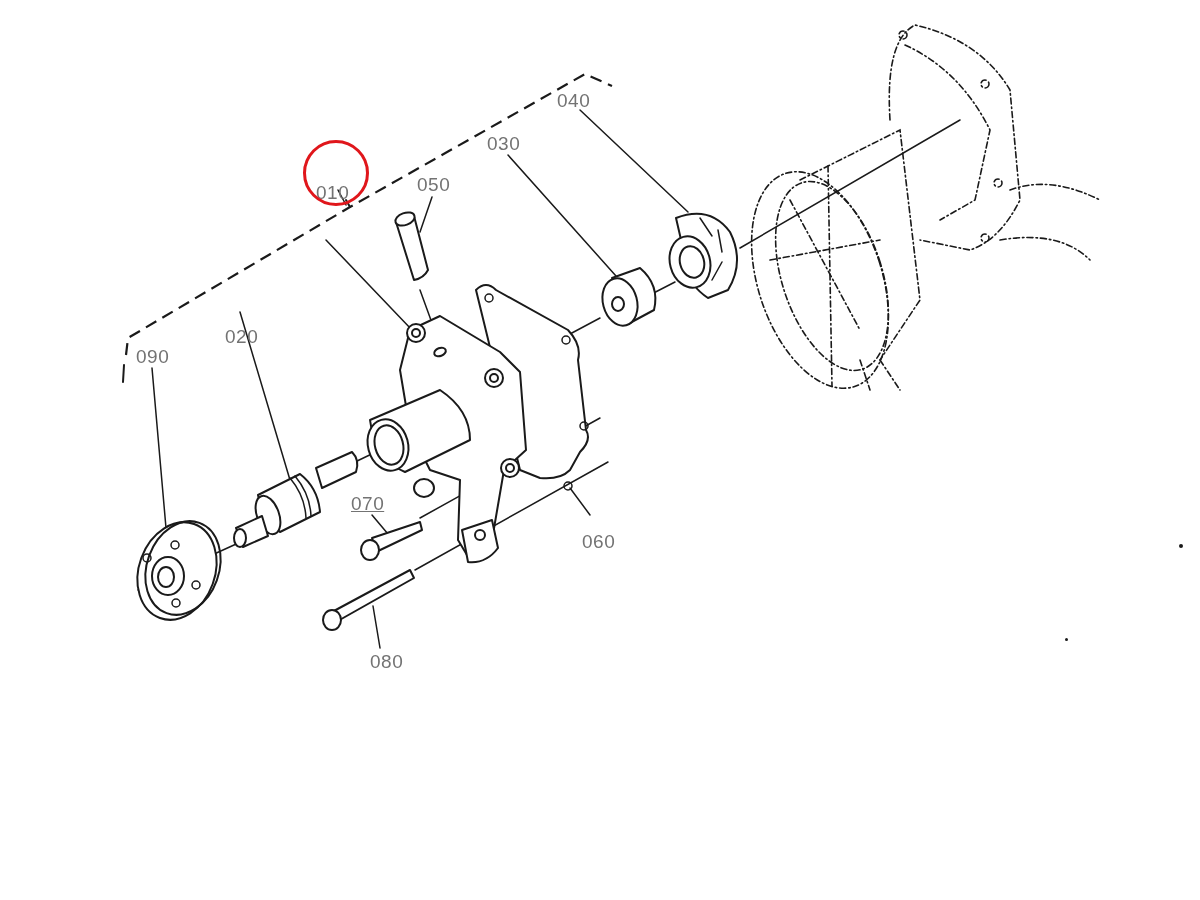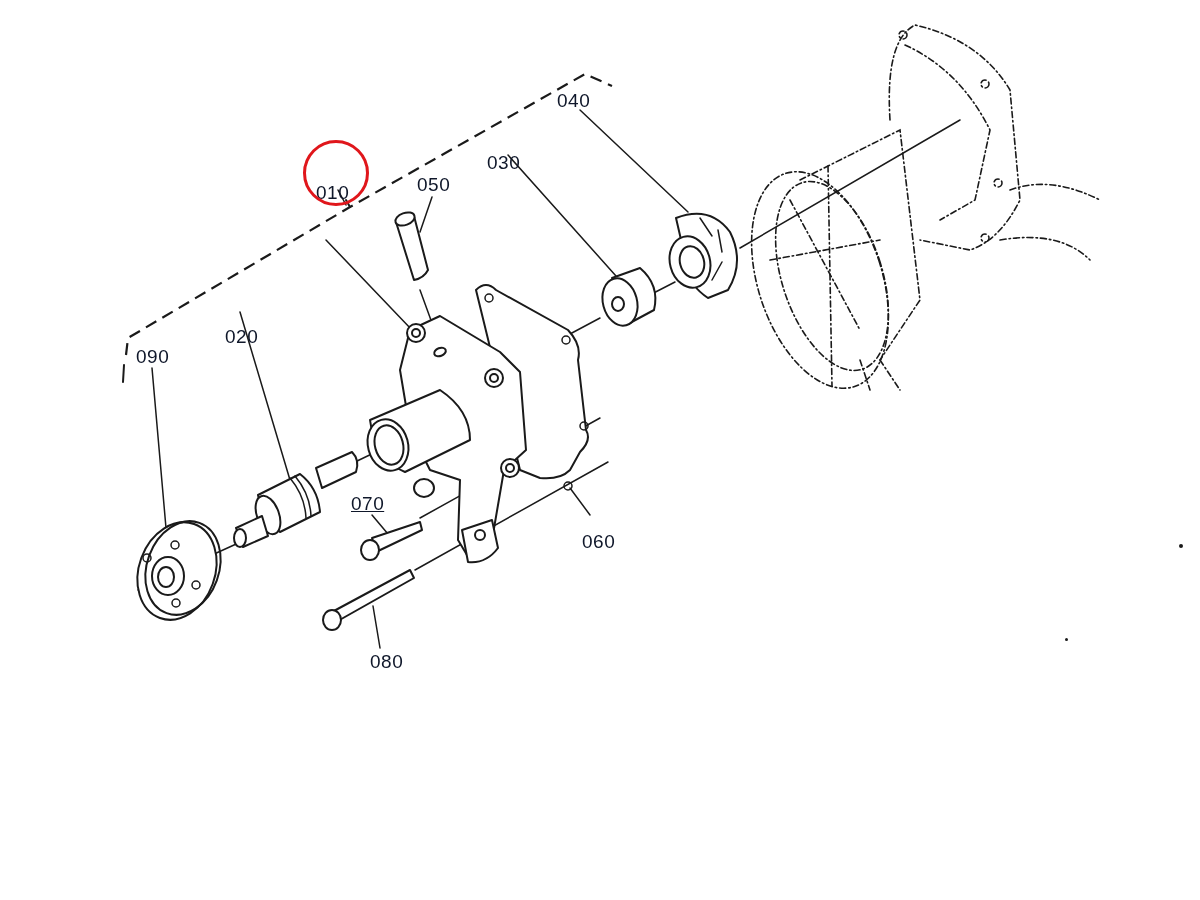--- a/index.html
+++ b/index.html
@@ -5,21 +5,21 @@
     html, body { margin: 0; padding: 0; background: #ffffff; }
     body { width: 1200px; height: 900px; overflow: hidden; position: relative;
            font-family: "Liberation Sans", sans-serif; }
     #diagram { position: absolute; left: 0; top: 0; width: 1200px; height: 900px; }
     .ln { stroke: #1a1a1a; stroke-width: 2; fill: none; stroke-linecap: round; stroke-linejoin: round; }
     .thin { stroke: #1a1a1a; stroke-width: 1.5; fill: none; stroke-linecap: round; }
     .fillw { fill: #ffffff; }
     .dash { stroke: #1a1a1a; stroke-width: 2.2; fill: none; stroke-dasharray: 12 7; }
     .dot { stroke: #1a1a1a; stroke-width: 1.6; fill: none; stroke-dasharray: 6 3 1.5 3; stroke-linecap: round; }
     .label { position: absolute; font-family: "Liberation Sans", sans-serif; font-size: 19px;
-             color: #0f172a; letter-spacing: 0.5px; line-height: 1; white-space: nowrap; }
+             color: #737373; letter-spacing: 0.5px; line-height: 1; white-space: nowrap; }
     .callout-circle { position: absolute; border-radius: 50%; box-sizing: border-box; }
     .speck { position: absolute; width: 4px; height: 4px; border-radius: 50%; background: #1a1a1a; }
   </style>
 </head>
 <body>
 
 <svg id="diagram" viewBox="0 0 1200 900" xmlns="http://www.w3.org/2000/svg">
 
   <g>
     <path class="dash" d="M126 355 L128 338 L350 207 L585 74 L612 86"></path>
@@ -141,21 +141,21 @@
     <path class="dot" d="M860 360 L870 390"></path>
     <circle class="dot" cx="903" cy="35" r="4"></circle>
     <circle class="dot" cx="985" cy="84" r="4"></circle>
     <circle class="dot" cx="998" cy="183" r="4"></circle>
     <circle class="dot" cx="985" cy="238" r="4"></circle>
   </g>
 </svg>
 
 <span class="label" style="left:316px;top:183px;">010</span>
 <span class="label" style="left:417px;top:175px;">050</span>
-<span class="label" style="left:487px;top:134px;margin-top:19px;">030</span>
+<span class="label" style="left:487px;top:134px;">030</span>
 <span class="label" style="left:557px;top:91px;">040</span>
 <span class="label" style="left:225px;top:290px;margin-top:37px;">020</span>
 <span class="label" style="left:136px;top:347px;">090</span>
 <span class="label" style="left:351px;top:494px;text-decoration:underline;">070</span>
 <span class="label" style="left:582px;top:516px;margin-top:16px;">060</span>
 <span class="label" style="left:370px;top:652px;">080</span>
 
 <div class="callout-circle" style="left:303px;top:140px;width:66px;height:66px;border:3px solid #e0161b;"></div>
 
 <div class="speck" style="left:1179px;top:544px;"></div>

